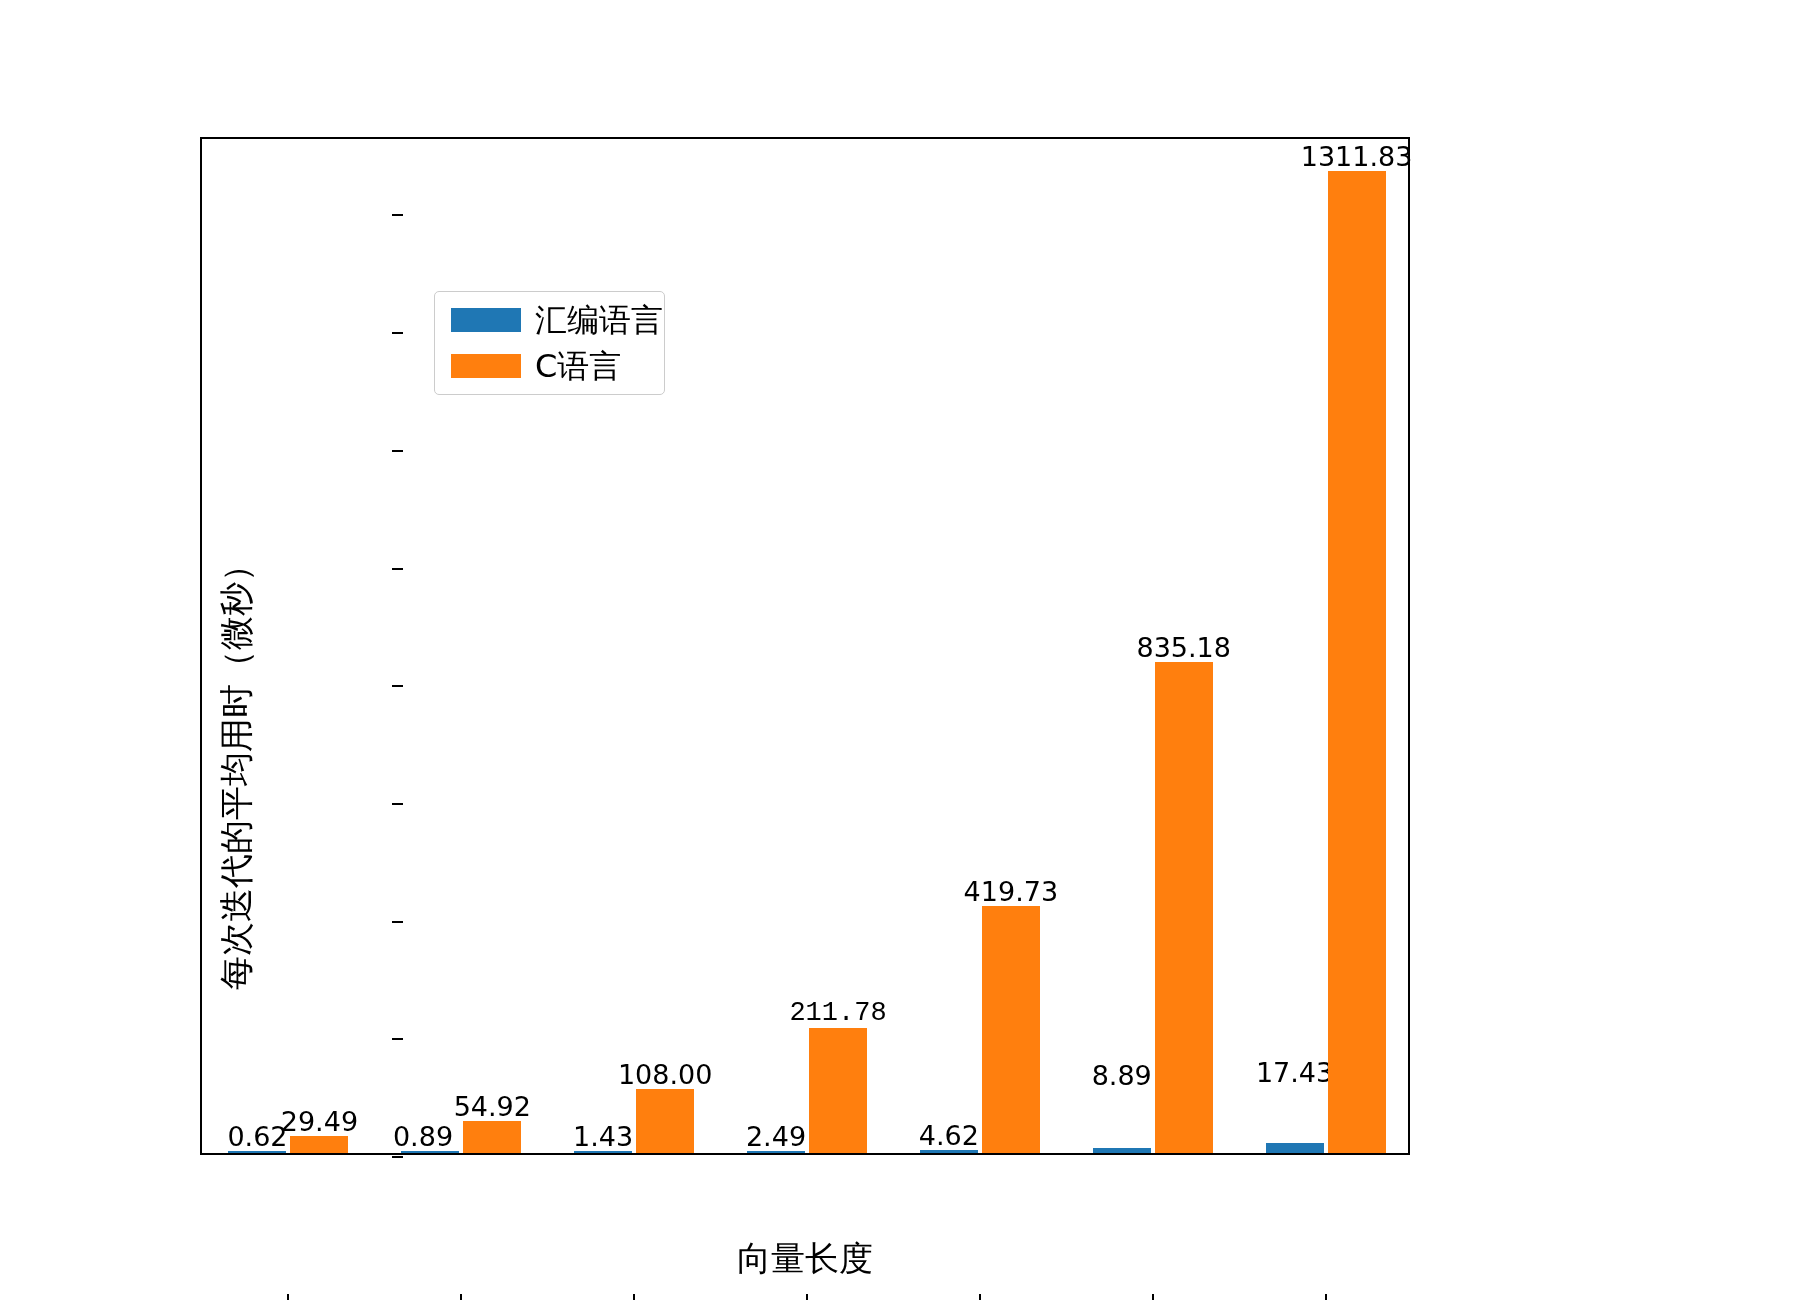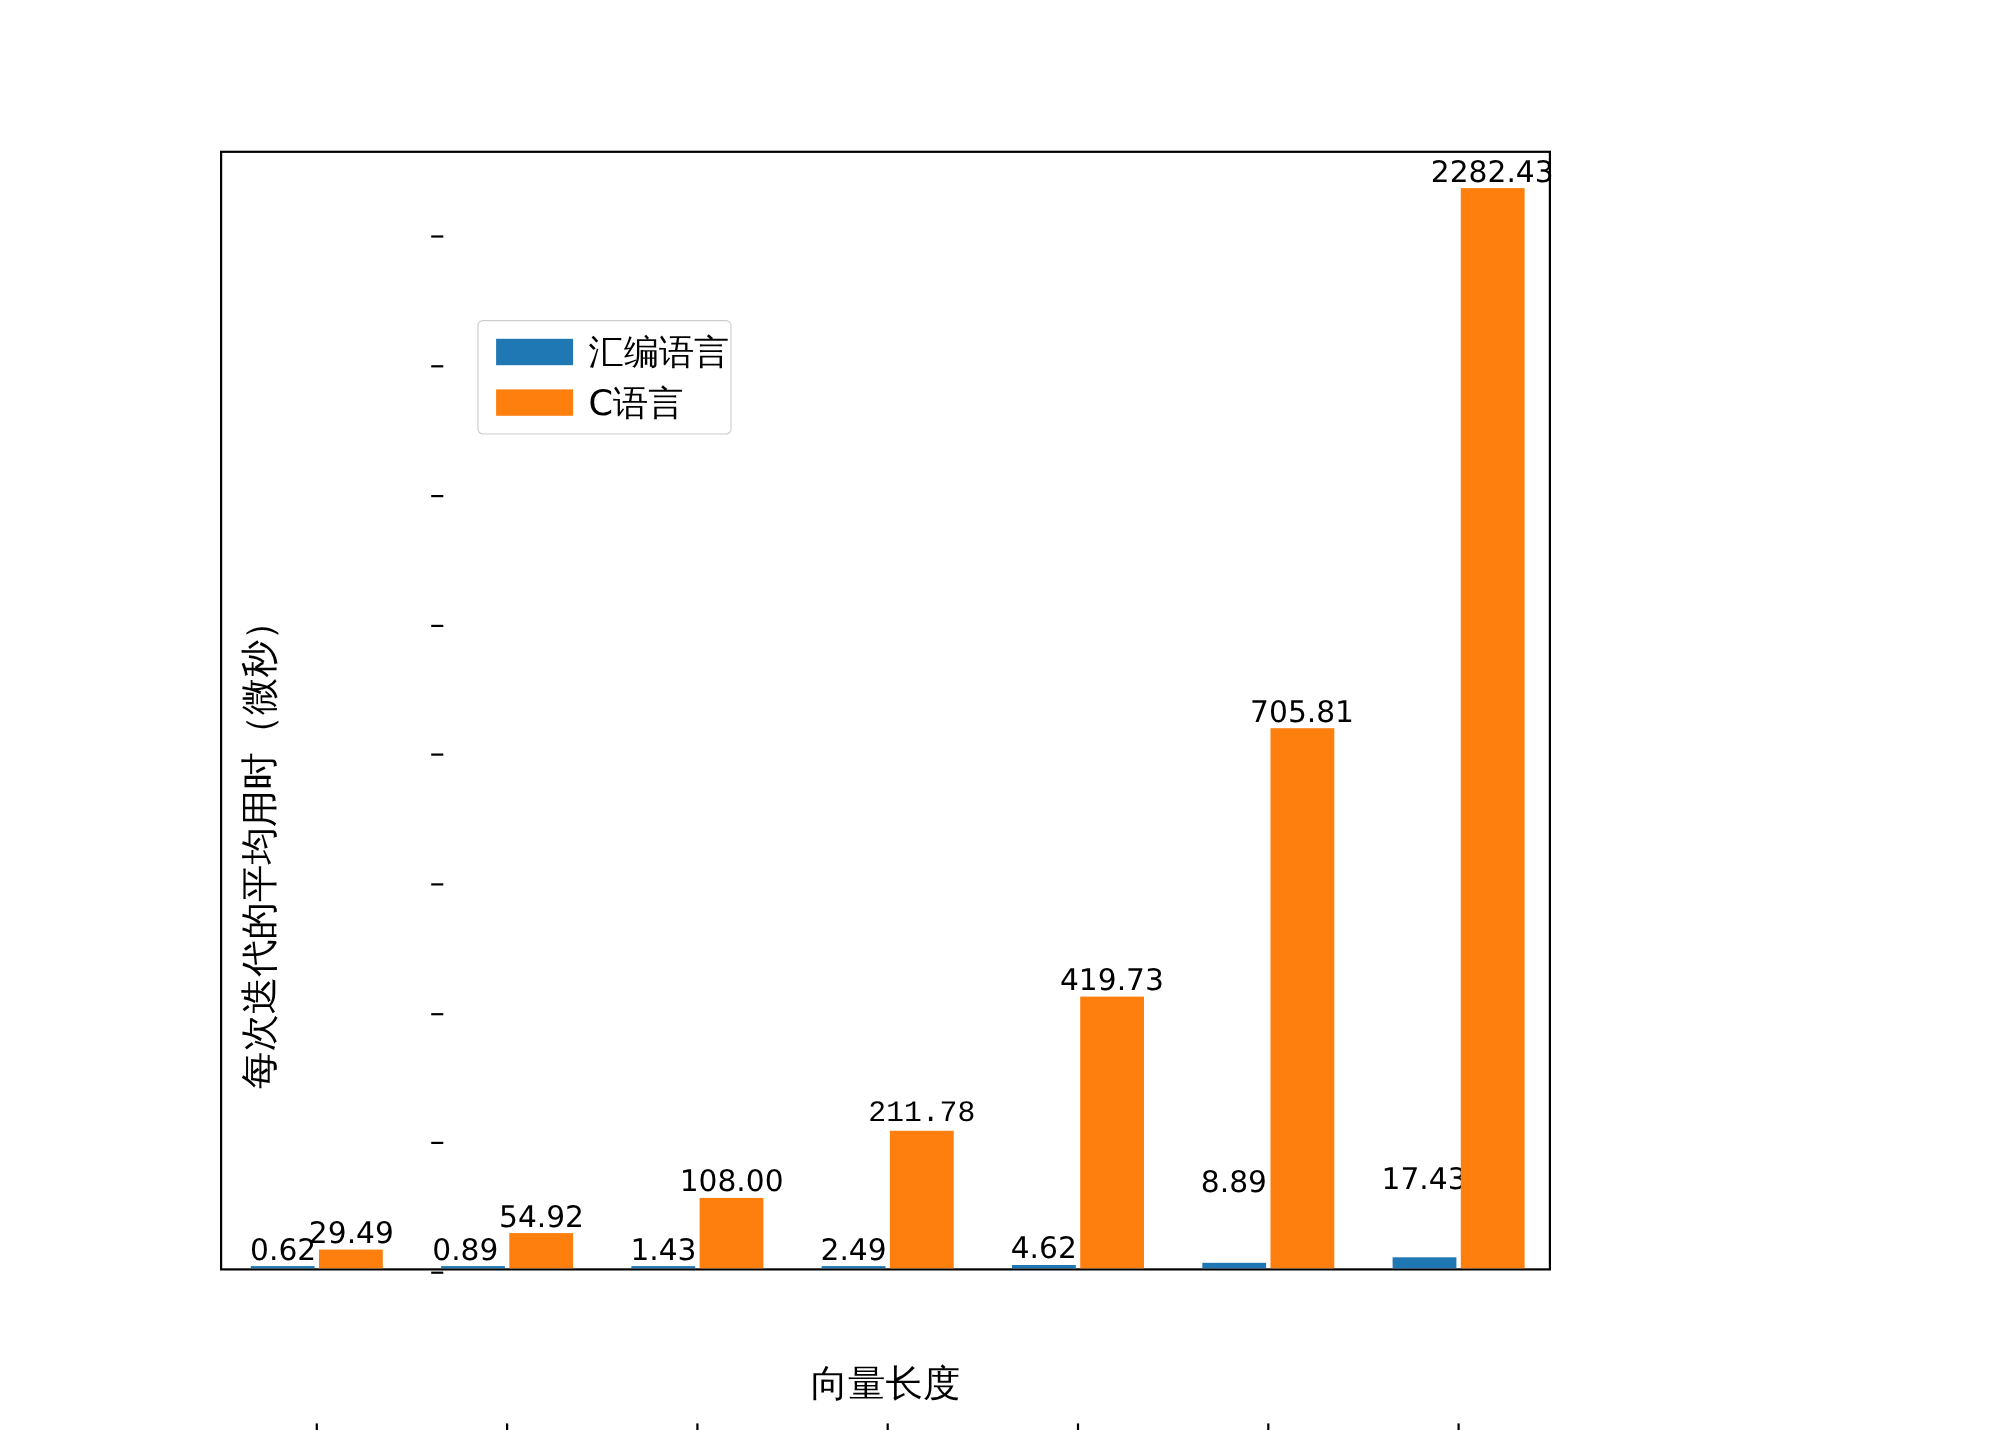--- a/index.html
+++ b/index.html
@@ -231,25 +231,25 @@
         <div class="bar-value" style="left: 474px; width: 200px; top: 982px;">2.49</div>
         <div class="bar bar-c" style="left: 607px; width: 58px; height: 124.62px;"></div>
         <div class="bar-value" style="left: 536px; width: 200px; top: 859.38px; font-family: Liberation Mono, monospace;">211.78</div>
         <div class="bar bar-asm" style="left: 717.857px; width: 58px; height: 2.71859px;"></div>
         <div class="bar-value" style="left: 646.857px; width: 200px; top: 981.281px;">4.62</div>
         <div class="bar bar-c" style="left: 779.857px; width: 58px; height: 246.986px;"></div>
         <div class="bar-value" style="left: 708.857px; width: 200px; top: 737.014px;">419.73</div>
         <div class="bar bar-asm" style="left: 890.714px; width: 58px; height: 5.23123px;"></div>
         <div class="bar-value" style="left: 819.714px; width: 200px; top: 921px;">8.89</div>
         <div class="bar bar-c" style="left: 952.714px; width: 58px; height: 491.453px;"></div>
-        <div class="bar-value" style="left: 881.714px; width: 200px; top: 492.547px;">705.81</div>
+        <div class="bar-value" style="left: 881.714px; width: 200px; top: 492.547px;">835.18</div>
         <div class="bar bar-asm" style="left: 1063.57px; width: 58px; height: 10.2565px;"></div>
         <div class="bar-value" style="left: 992.571px; width: 200px; top: 918px;">17.43</div>
         <div class="bar bar-c" style="left: 1125.57px; width: 58px; height: 981.705px;"></div>
-        <div class="bar-value" style="left: 1054.57px; width: 200px; top: 2.29494px;">2282.43</div>
+        <div class="bar-value" style="left: 1054.57px; width: 200px; top: 2.29494px;">1311.83</div>
       </div>
 
     <div id="legend">
         <div class="legend-row" style="top: 6px;">
           <span class="legend-swatch" style="background: rgb(31, 119, 180);"></span>
           <span class="legend-label">汇编语言</span>
         </div>
         <div class="legend-row" style="top: 52px;">
           <span class="legend-swatch" style="background: rgb(255, 127, 14);"></span>
           <span class="legend-label">C语言</span>

